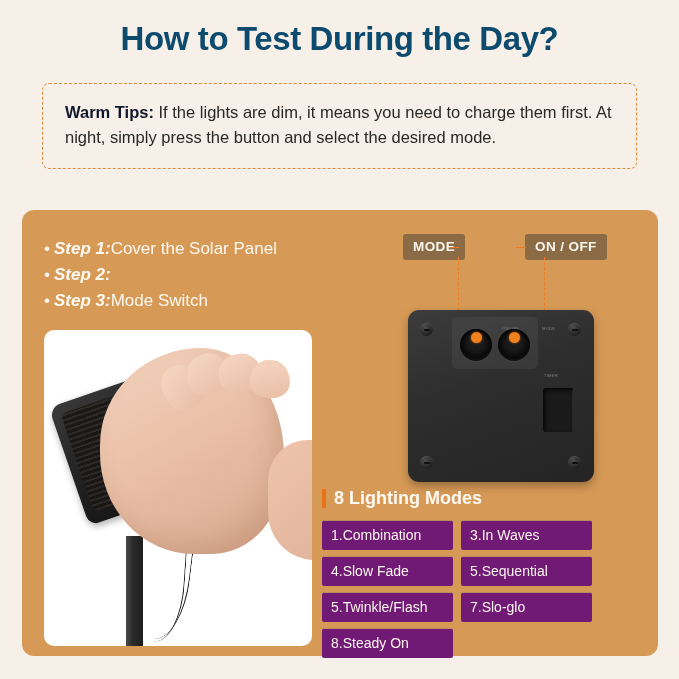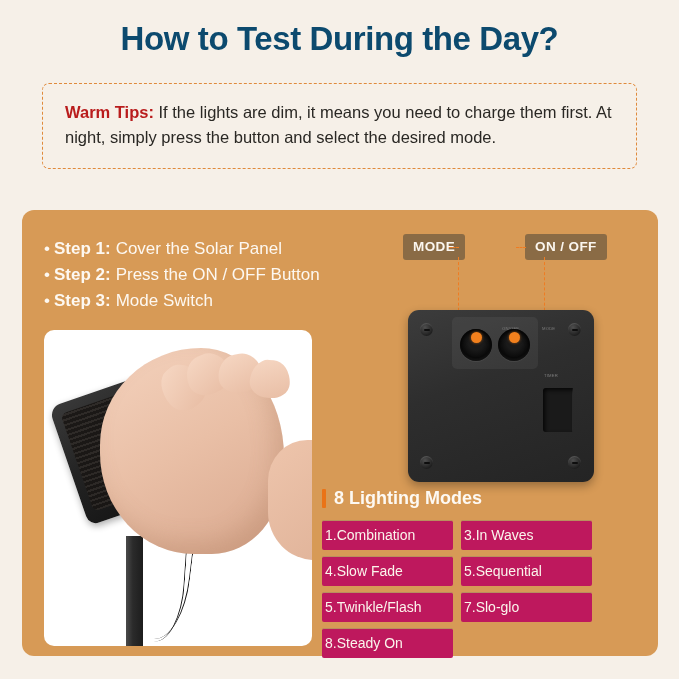--- a/index.html
+++ b/index.html
@@ -29,21 +29,21 @@
     border: 1.6px dashed #e08a3c;
     border-radius: 7px;
     padding: 16px 20px 18px 22px;
   }
   .tips-text {
     font-size: 16.5px;
     line-height: 1.5;
     color: #2a2824;
   }
   .tips-label {
-    color: #b91c1c;
+    color: #0f172a;
     font-weight: bold;
   }
 
   
   .main-card {
     position: absolute;
     left: 22px;
     top: 210px;
     width: 636px;
     height: 446px;
@@ -66,21 +66,21 @@
     line-height: 1.52;
     white-space: nowrap;
   }
   .step-bullet {
     font-size: 17px;
     margin-right: 4px;
     color: #fdf8f1;
   }
   .step-key {
     font-weight: bold;
-    margin-right: 5px;
+    font-style: italic;
   }
   .step-val { font-weight: normal; }
 
   
   .photo-card {
     position: absolute;
     left: 22px;
     top: 120px;
     width: 268px;
     height: 316px;
@@ -290,25 +290,25 @@
     font-size: 18px;
     font-weight: bold;
     color: #fdf9f3;
   }
   .modes-grid {
     display: grid;
     grid-template-columns: 1fr 1fr;
     gap: 6px 8px;
   }
   .mode-cell {
-    background: #be185d;
+    background: #701a75;
     border-top: 1.5px solid #b98f5e;
     color: #fbf5ec;
     font-size: 14px;
-    padding: 6px 9px 7px 3px;
+    padding: 6px 9px 7px 9px;
     border-radius: 2px;
     white-space: nowrap;
     overflow: hidden;
   }
 </style>
 </head>
 <body>
 
 <div class="page-title">How to Test During the Day?</div>
 
@@ -322,21 +322,20 @@
 
   <div class="steps">
     <div class="step-row">
       <span class="step-bullet">•</span>
       <span class="step-key">Step 1:</span>
       <span class="step-val">Cover the Solar Panel</span>
     </div>
     <div class="step-row">
       <span class="step-bullet">•</span>
       <span class="step-key">Step 2:</span>
-      <span class="step-val">Press the ON / OFF Button</span>
     </div>
     <div class="step-row">
       <span class="step-bullet">•</span>
       <span class="step-key">Step 3:</span>
       <span class="step-val">Mode Switch</span>
     </div>
   </div>
 
   <div class="photo-card">
     <div class="photo-stage">

